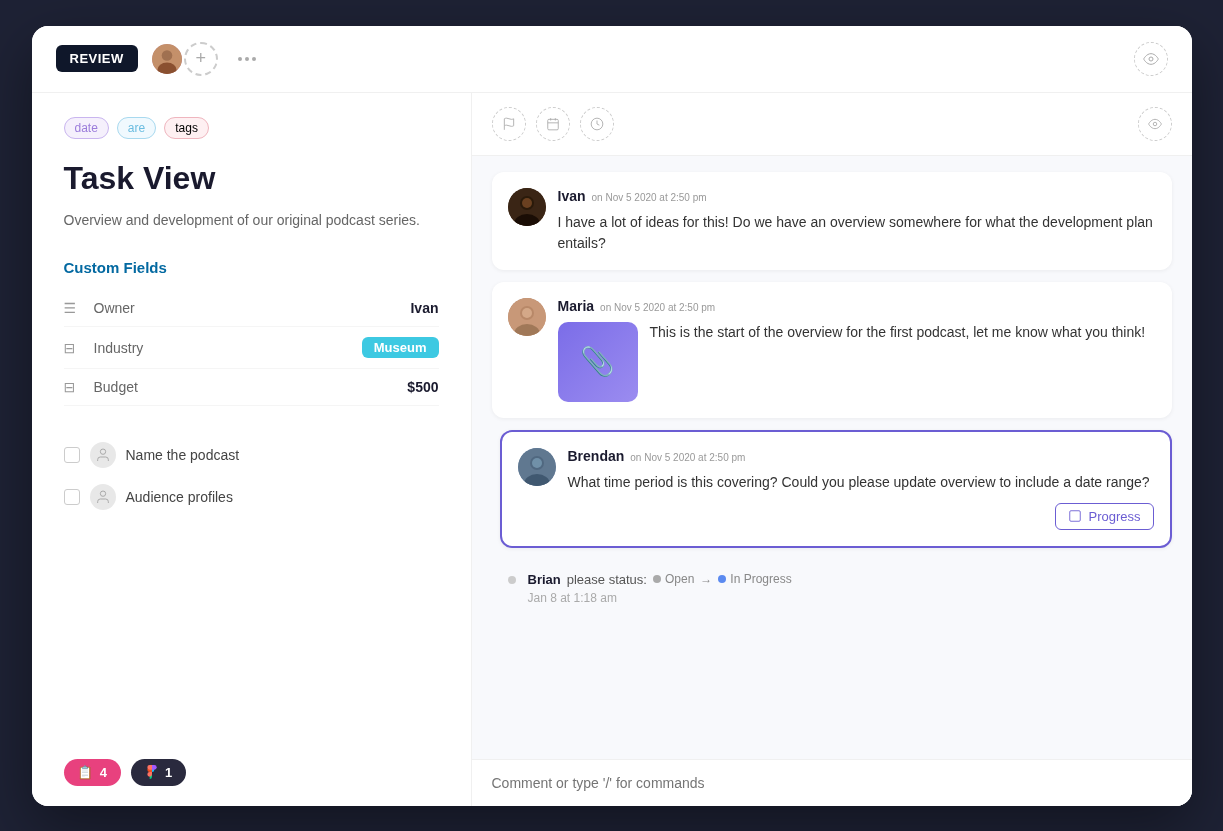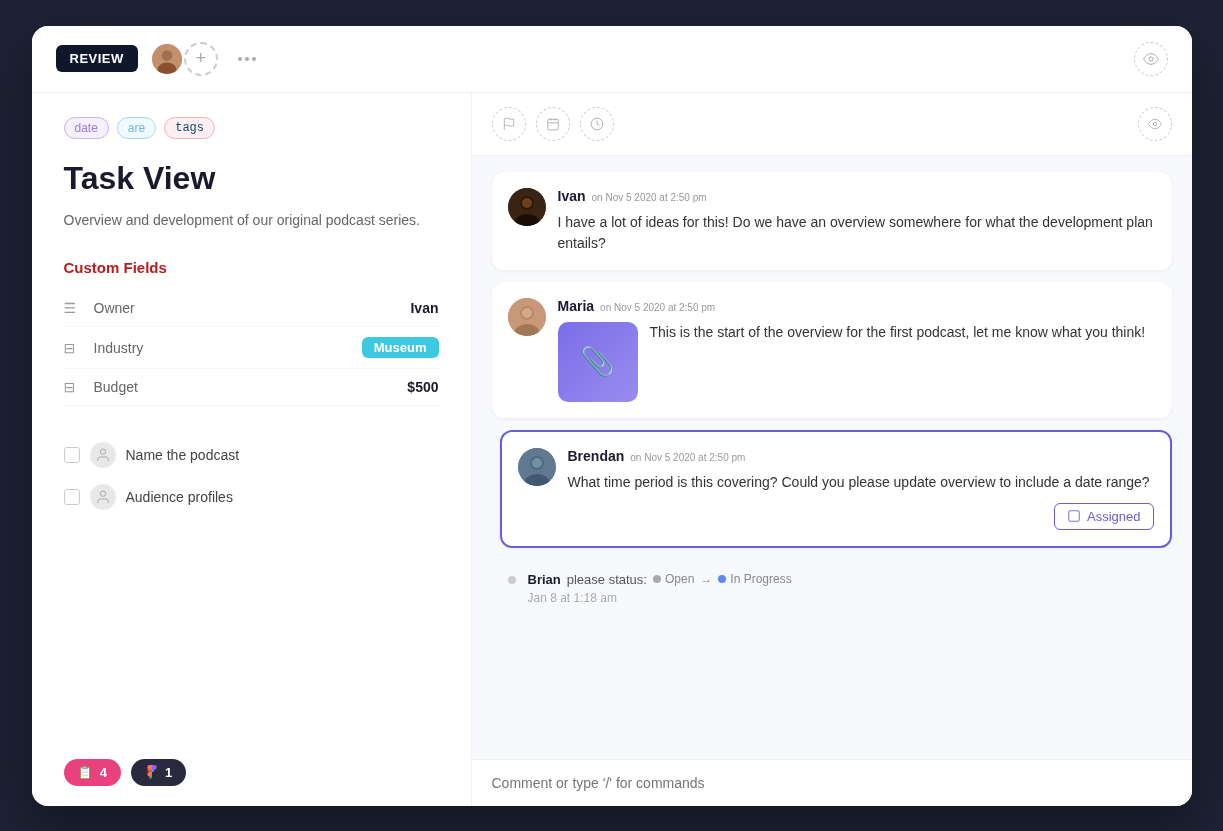--- a/index.html
+++ b/index.html
@@ -129,38 +129,38 @@
     }
     .tag {
       padding: 3px 10px;
       border-radius: 12px;
       font-size: 12px;
       font-weight: 500;
       border: 1px solid;
     }
     .tag.purple { color: #9b7cdb; border-color: #c9b5ef; background: #f5f0fc; }
     .tag.blue { color: #6bbde0; border-color: #a8d9ef; background: #f0f9fe; }
-    .tag.pink { color: #0c4a6e; border-color: #efb5be; background: #fef0f2; font-family: Liberation Mono, monospace; }
+    .tag.pink { color: #000000; border-color: #efb5be; background: #fef0f2; }
     .task-title {
       font-size: 32px;
       font-weight: 700;
       color: #1a1a2e;
       margin-bottom: 12px;
       line-height: 1.2;
     }
     .task-description {
       font-size: 14px;
       color: #666;
       line-height: 1.6;
       margin-bottom: 28px;
     }
     .section-title {
       font-size: 15px;
       font-weight: 700;
-      color: #b91c1c;
+      color: #0369a1;
       margin-bottom: 14px;
     }
     .custom-fields {
       margin-bottom: 28px;
     }
     .field-row {
       display: flex;
       align-items: center;
       padding: 10px 0;
       border-bottom: 1px solid #f5f5f5;
@@ -644,21 +644,21 @@
             <div class="comment-header">
               <span class="comment-author">Brendan</span>
               <span class="comment-time">on Nov 5 2020 at 2:50 pm</span>
             </div>
             <div class="comment-text">What time period is this covering? Could you please update overview to include a date range?</div>
             <div class="assigned-row">
               <button class="assigned-btn">
                 <svg width="14" height="14" viewBox="0 0 24 24" fill="none" stroke="#6b5dd3" stroke-width="1.5">
                   <rect x="3" y="3" width="18" height="18" rx="2" ry="2"></rect>
                 </svg>
-                <span>Assigned</span>
+                <span>Progress</span>
               </button>
             </div>
           </div>
         </div>
 
         <div class="status-change">
           <div class="status-dot"></div>
           <div class="status-content">
             <div class="status-text">
               <span class="status-name">Brian</span>

